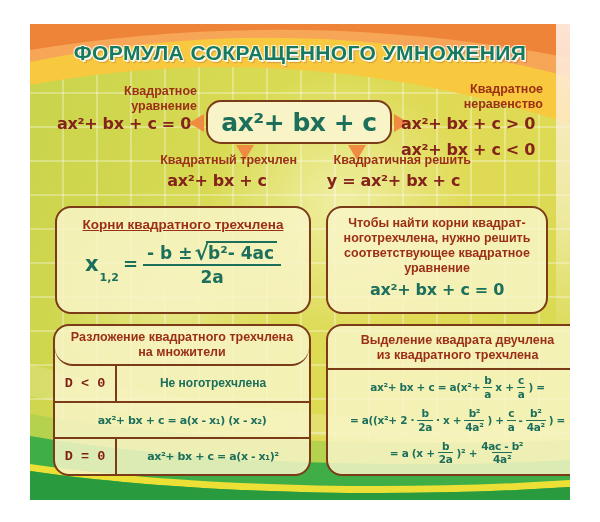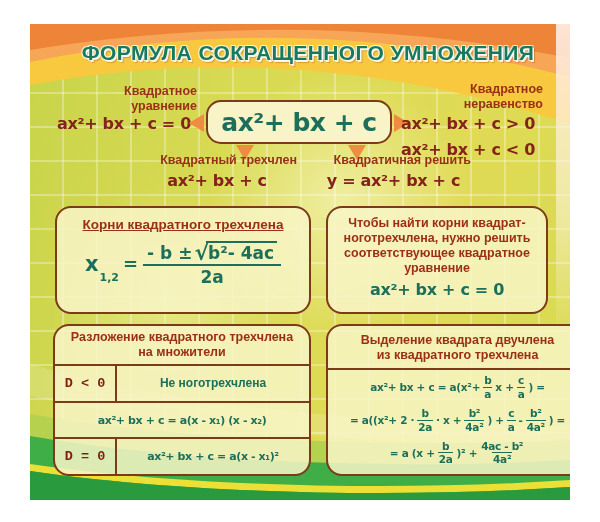--- a/index.html
+++ b/index.html
@@ -19,21 +19,21 @@
   svg.bg{position:absolute;left:0;top:0;width:540px;height:476px;display:block;}
   .wave-yellow{fill:var(--band_yellow);}
   .wave-light{fill:var(--band_orange_light);}
   .wave-dark{fill:var(--band_orange_dark);}
   .wave-green-light{fill:var(--band_green_light);}
   .wave-green-mid{fill:var(--band_green_mid);}
   .wave-stripe{fill:var(--band_stripe_yellow);}
   .wave-green-dark{fill:var(--band_green_dark);}
   .streak{fill:rgba(255,255,255,.17);}
 
-  .title{position:absolute;left:8px;top:17px;width:100%;text-align:center;
+  .title{position:absolute;left:0;top:17px;width:100%;text-align:center;
     font-size:21px;letter-spacing:.4px;color:var(--title_green);
     text-shadow:1.5px 1.5px 0 rgba(255,255,255,.9),-1px -1px 0 rgba(255,255,255,.65),
                 1px -1px 0 rgba(255,255,255,.65),-1px 1px 0 rgba(255,255,255,.65),
                 2.5px 2.5px 1px rgba(150,80,20,.35);}
 
   .lbl{position:absolute;text-align:right;font-size:12.5px;line-height:1.18;color:var(--label_red);}
   .prelines{white-space:pre-line;}
   .maroon-f{position:absolute;text-align:center;font-size:16px;color:var(--formula_maroon);
     font-family:"DejaVu Sans",sans-serif;letter-spacing:-.3px;}
 
@@ -65,21 +65,21 @@
   .radicand{border-top:2px solid currentColor;padding:1px 3px 0 2px;}
   .bden{font-size:17px;border-top:2.5px solid currentColor;align-self:stretch;text-align:center;padding-top:2px;}
 
   .advice-panel{left:296px;top:182px;width:222px;height:108px;}
   .advice-text{margin-top:8px;text-align:center;font-size:12.5px;line-height:1.2;color:var(--label_red);}
   .advice-formula{margin-top:4px;text-align:center;font-size:16px;color:var(--teal);
     font-family:"DejaVu Sans",sans-serif;letter-spacing:-.3px;}
 
   .factor-panel{left:23px;top:300px;width:258px;height:152px;display:flex;flex-direction:column;}
   .factor-header{display:flex;align-items:center;justify-content:center;text-align:center;
-    min-height:38px;border-bottom:2px solid var(--border_brown);font-size:12.5px;line-height:1.2;color:var(--label_red);}
+    min-height:38px;border-bottom:2px solid var(--border_brown);font-size:12.5px;line-height:1.2;color:var(--label_red);border-radius:18px;}
   .factor-row{flex:1;display:flex;align-items:stretch;}
   .factor-row + .factor-row{border-top:2px solid var(--border_brown);}
   .cond{width:60px;flex:0 0 60px;border-right:2px solid var(--border_brown);display:flex;
     align-items:center;justify-content:center;font-size:13.5px;color:var(--cond_maroon);
     font-family:Liberation Mono, monospace;}
   .fformula{flex:1;display:flex;align-items:center;justify-content:center;font-size:11px;
     color:var(--teal);font-family:"DejaVu Sans",sans-serif;letter-spacing:-.4px;padding:0 2px;}
   .fformula.rustext{font-size:12px;letter-spacing:0;font-family:"Liberation Sans",sans-serif;}
 
   .square-panel{left:296px;top:300px;width:263px;height:152px;display:flex;flex-direction:column;}

